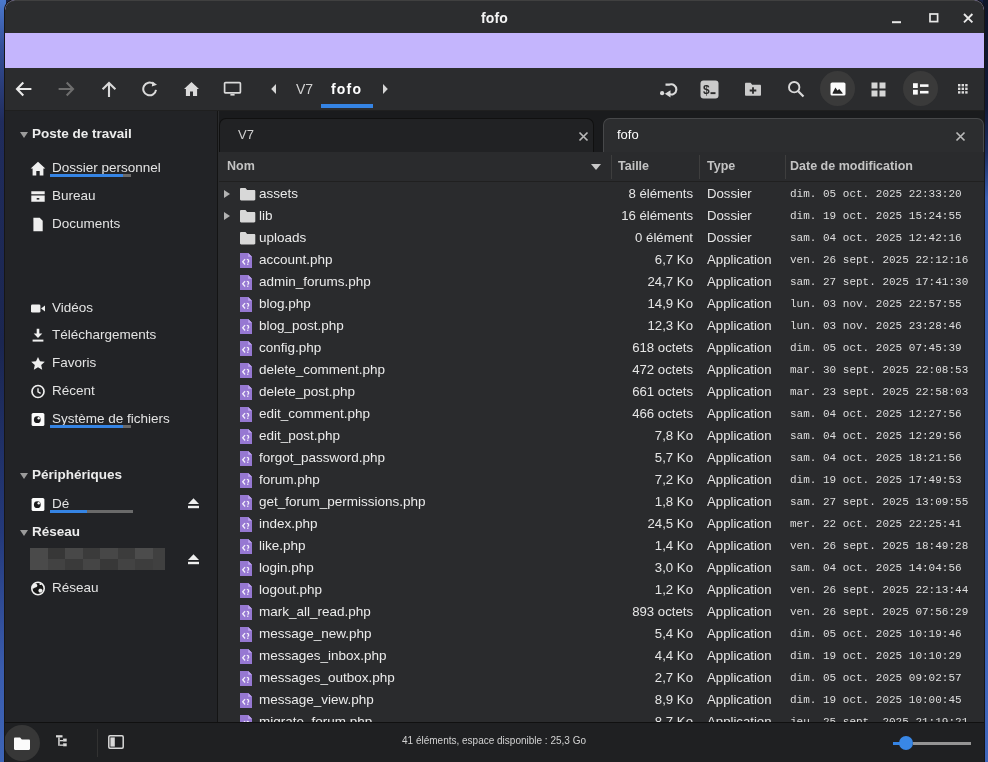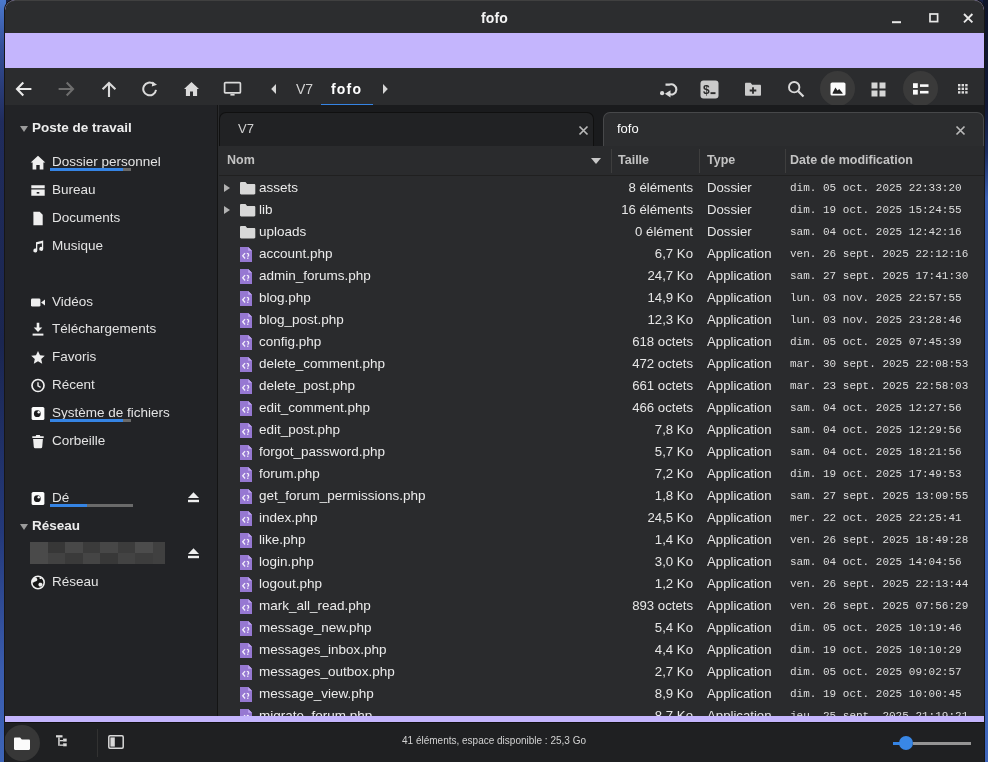--- a/index.html
+++ b/index.html
@@ -14,21 +14,21 @@
   border-top:1px solid #404040; border-radius:10px 10px 0 0; }
 #title { position:absolute; left:0; right:0; top:9px; text-align:center; color:#f4f4f4;
   font-size:14px; font-weight:bold; letter-spacing:.2px; }
 .wbtn { position:absolute; top:8px; width:18px; height:18px; }
 #menubar { position:absolute; left:0; top:33px; width:100%; height:35px; background:#2c2d2f; border-bottom:1px solid #222224; }
 .mi { position:absolute; top:10px; color:#d6d6d6; font-size:13.3px; }
 #toolbar { position:absolute; left:0; top:68px; width:100%; height:43px; background:#2b2c2e;
   border-bottom:1px solid #1f1f1f; }
 .tbtn { position:absolute; top:0; height:42px; display:flex; align-items:center; justify-content:center; }
 #crumbu { position:absolute; left:316px; top:36px; width:52px; height:4px; background:#3584e4; }
-#content { position:absolute; left:0; top:105px; width:100%; height:611px; background:#2a2b2d;text-align:right; }
+#content { position:absolute; left:0; top:111px; width:100%; height:611px; background:#2a2b2d;text-align:right; }
 #sidebar { position:absolute; left:0; top:0; width:213px; height:611px; background:#222326;
   border-right:1px solid #141414; }
 .srow { position:absolute; left:0; width:213px; height:28px; }
 .sexp { position:absolute; left:15px; top:13px; width:0; height:0;
   border-left:4.5px solid transparent; border-right:4.5px solid transparent; border-top:6px solid #9b9b9b; }
 .shdr { position:absolute; left:27px; top:7px; color:#ececec; font-size:13.5px; font-weight:bold; }
 .sic { position:absolute; left:25px; top:8px; }
 .slab { position:absolute; left:47px; top:7px; color:#e3e3e3; font-size:13.5px; }
 .bar { position:absolute; top:21px; height:3px; background:#6a6a6a; }
 .bar i { position:absolute; left:0; top:0; height:3px; background:#3584e4; display:block; }
@@ -220,26 +220,20 @@
               <rect x="6.7" y="9" width="2.6" height="1.6" fill="#222326"></rect>
             </svg></span>
           <span class="slab">Bureau</span>
         </div>
 <div class="srow" style="top:98px">
           <span class="sic"><svg width="16" height="15" viewBox="0 0 16 15">
               <path d="M3.4.8h6.3l3 3v10.4H3.4z" fill="#efefef"></path>
             </svg></span>
           <span class="slab">Documents</span>
         </div>
-<div class="srow" style="top:126px">
-          <span class="sic"><svg width="16" height="15" viewBox="0 0 16 15">
-              <path d="M6 3.2 13.2 1.6V9.9a2 2 0 1 1-1.3-1.9V4.3L7.3 5.3v6.2a2 2 0 1 1-1.3-1.9z" fill="#efefef"></path>
-            </svg></span>
-          <span class="slab">Musique</span>
-        </div>
 <div class="srow" style="top:182px">
           <span class="sic"><svg width="16" height="15" viewBox="0 0 16 15">
               <rect x="1" y="3.4" width="9.4" height="8.2" rx="1.4" fill="#efefef"></rect>
               <path d="M11 7.5 15 4.6v5.8z" fill="#efefef"></path>
             </svg></span>
           <span class="slab">Vidéos</span>
         </div>
 <div class="srow" style="top:209px">
           <span class="sic"><svg width="16" height="15" viewBox="0 0 16 15">
               <path d="M6.7.8h2.6v4.8h3L8 10 3.7 5.6h3z" fill="#efefef"></path>
@@ -264,26 +258,23 @@
           <span class="sic"><svg width="16" height="15" viewBox="0 0 16 15">
               <rect x="1.6" y="1" width="12.8" height="13" rx="1.6" fill="#fbfbfb"></rect>
               <circle cx="7.3" cy="7.7" r="3.4" fill="#1c1c1e"></circle>
               <circle cx="8.7" cy="6.3" r="1.2" fill="#fbfbfb"></circle>
             </svg></span>
           <span class="slab">Système de fichiers</span>
           <span class="bar" style="left:45px;width:81px">
             <i style="width:73px"></i>
           </span>
         </div>
-<div class="srow" style="top:321px">
-          <span class="sic"><svg width="16" height="15" viewBox="0 0 16 15">
-              <path d="M6.2.9h3.6l.5 1.3h3.4v1.9H2.3V2.2h3.4z" fill="#efefef"></path>
-              <path d="M3.1 5h9.8l-.7 8a1.4 1.4 0 0 1-1.4 1.2H5.2A1.4 1.4 0 0 1 3.8 13z" fill="#efefef"></path>
-            </svg></span>
-          <span class="slab">Corbeille</span>
+<div class="srow" style="top:349px">
+          <span class="sexp"></span>
+          <span class="shdr">Périphériques</span>
         </div>
 <div class="srow" style="top:378px">
           <span class="sic"><svg width="16" height="15" viewBox="0 0 16 15">
               <rect x="1.6" y="1" width="12.8" height="13" rx="1.6" fill="#fbfbfb"></rect>
               <circle cx="7.3" cy="7.7" r="3.4" fill="#1c1c1e"></circle>
               <circle cx="8.7" cy="6.3" r="1.2" fill="#fbfbfb"></circle>
             </svg></span>
           <span class="slab">Dé</span>
           <span class="bar" style="left:45px;width:83px">
             <i style="width:37px"></i>

